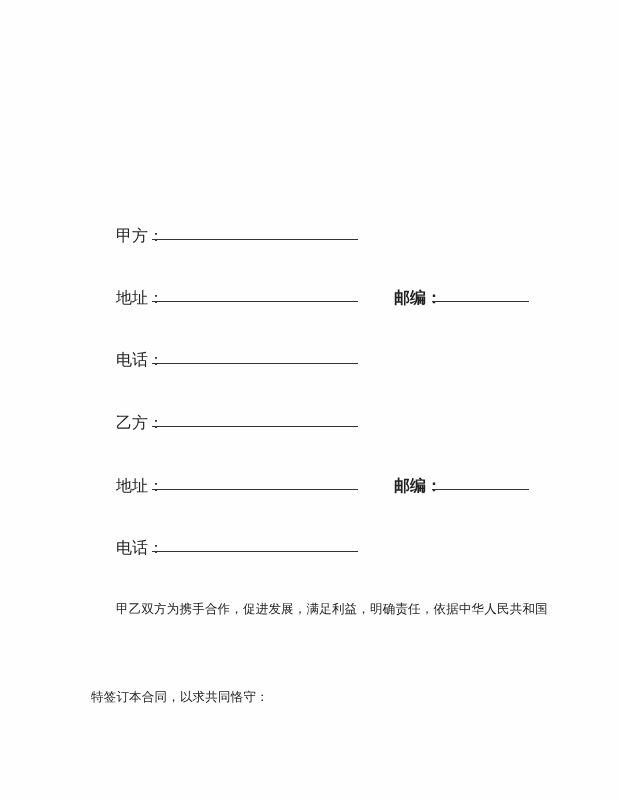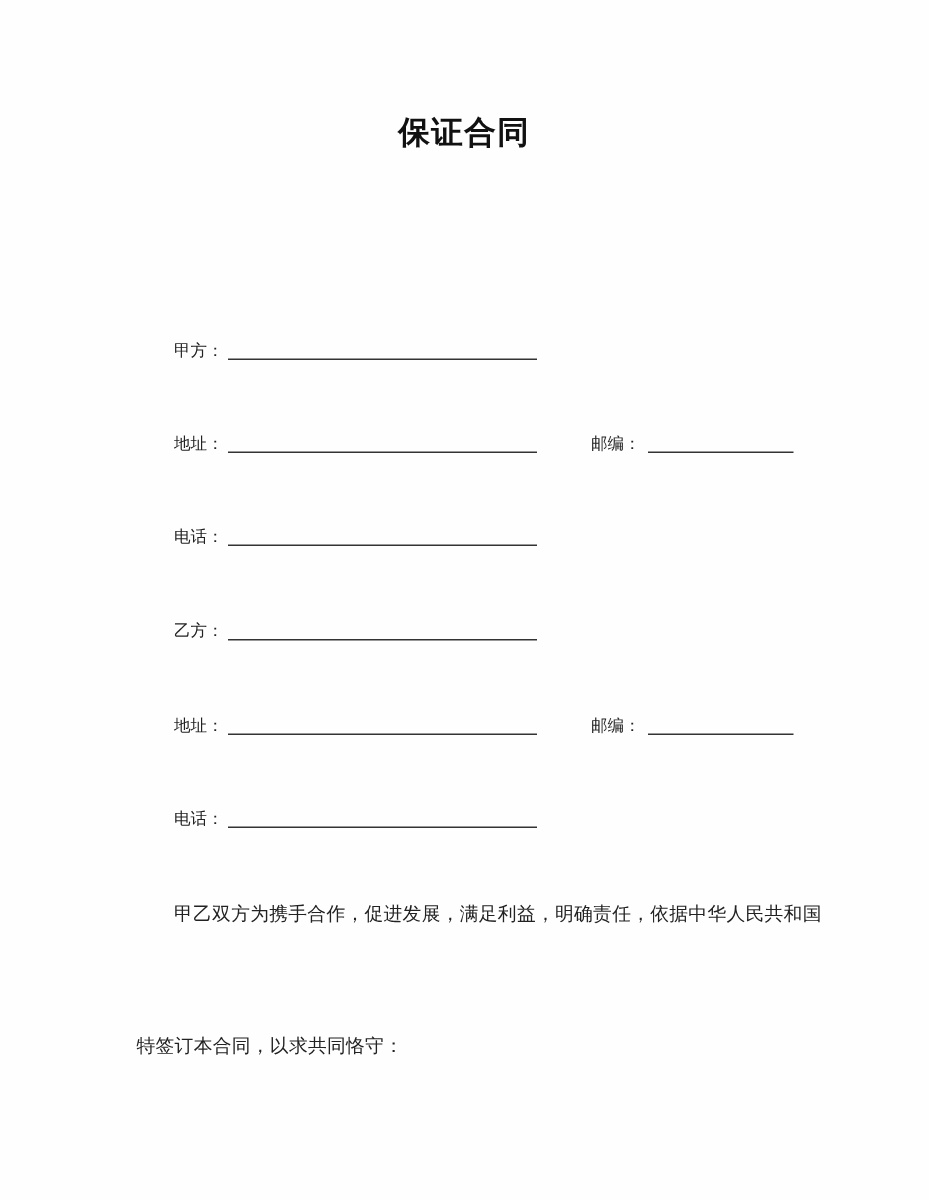--- a/index.html
+++ b/index.html
@@ -36,21 +36,21 @@
     position: absolute;
     left: 116px;
     height: 20px;
     font-size: 12px;
   }
   .field-label {
     position: absolute;
     left: 0;
     top: 0;
     white-space: nowrap;
-    font-size: 11px;
+    font-size: 16px;
     color: #222;
   }
   .field-line {
     position: absolute;
     top: 13px;
     height: 0;
     border-bottom: 1.3px solid #333;
   }
   .field-line.long {
     left: 36px;
@@ -58,40 +58,40 @@
   }
   .postcode {
     position: absolute;
     left: 278px;
     top: 0;
     width: 140px;
     height: 20px;
   }
   .postcode .field-label {
     left: 0;
+    font-weight: bold;
   }
   .postcode .field-line {
     left: 38px;
     width: 97px;
   }
   .para-line {
     position: absolute;
     font-size: 12.5px;
     white-space: nowrap;
     color: #222;
     letter-spacing: 0.2px;
     text-align: right;
   }
 </style>
 </head>
 <body>
 
 <div class="page">
 
-  <div class="title">保证合同</div>
 
   <div class="field-row" style="top:226px;">
     <span class="field-label">甲方：</span>
     <div class="field-line long"></div>
   </div>
 
   <div class="field-row" style="top:288px;">
     <span class="field-label">地址：</span>
     <div class="field-line long"></div>
     <div class="postcode">

